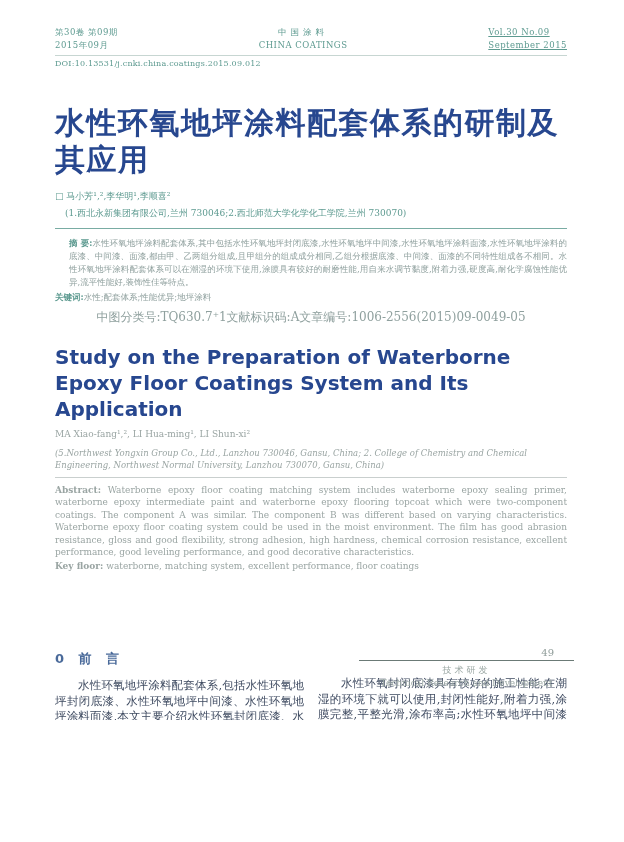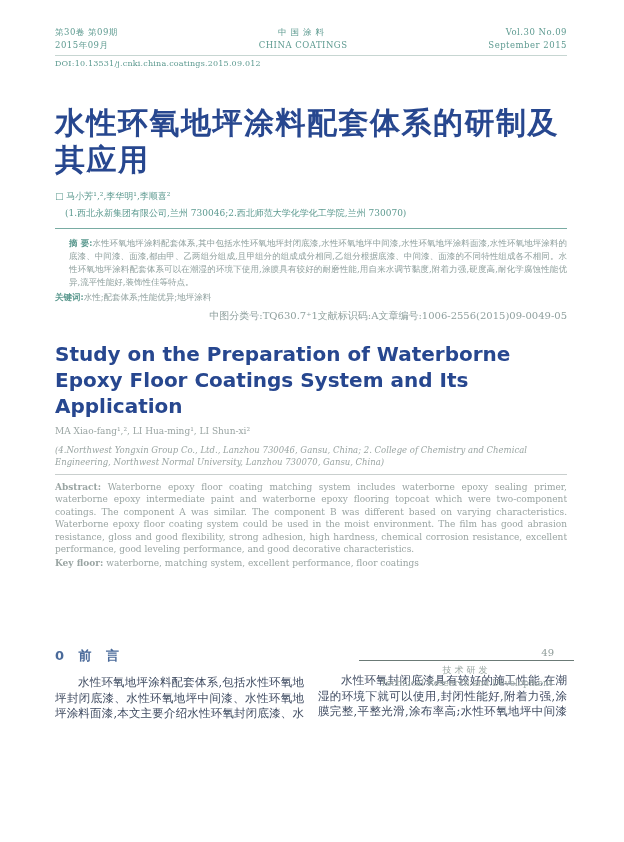--- a/index.html
+++ b/index.html
@@ -5,39 +5,39 @@
   html,body{margin:0;padding:0;background:#ffffff;}
   .page{
     position:relative; width:624px; height:720px; background:#fff;
     box-sizing:border-box; padding:26px 57px 0 55px; overflow:hidden;
     font-family:"DejaVu Serif", serif; color:#3f4b61;
   }
   
   .hdr{display:flex; justify-content:space-between; align-items:flex-start;
        font-size:8.5px; line-height:1.5; color:#5d9a90; letter-spacing:.5px;}
   .hdr .c{text-align:center;}
-  .hdr .r{text-align:right;}
+  .hdr .r{text-align:left;text-decoration:underline;}
   .hdr .c .l1{letter-spacing:4px;}
   .hdr-rule{border-top:1px solid #c7d6d2; margin-top:3px;}
   .doi{font-size:8px; color:#5d9a90; margin-top:3px; letter-spacing:.2px;}
   
   .title-cn{
     margin:36px 0 0 0; font-family:"DejaVu Sans", sans-serif; font-weight:700;
     font-size:30px; line-height:37px; color:#27478f; letter-spacing:1.5px;
   }
   .authors-cn{margin-top:12px; font-size:9px; color:#5d9a90;}
   .affil-cn{margin-top:4px; margin-left:10px; font-size:9px; color:#5d9a90;}
   .teal-rule{border-top:1px solid #79aca3; margin-top:8px;}
   
   .abstract-cn{margin:8px 0 0 0; font-size:8.5px; line-height:13px;
     color:#8fa09e; text-align:justify; padding-left:14px;}
   .abstract-cn .lbl, .kw-cn .lbl{color:#5d9a90; font-weight:700;}
   .kw-cn{margin:3px 0 0 0; font-size:8.5px; color:#8fa09e;}
-  .meta-row{display:flex; justify-content:flex-end; margin-top:5px;
-    font-size:10px; color:#8fa09e;}
+  .meta-row{display:flex; justify-content:center; margin-top:5px;
+    font-size:12px; color:#8fa09e;}
   
   .title-en{
     margin:18px 0 0 0; font-family:"DejaVu Sans", sans-serif; font-weight:700;
     font-size:20px; line-height:26px; color:#27478f;
   }
   .authors-en{margin-top:7px; font-size:9px; color:#9aa5a3;}
   .affil-en{margin-top:8px; font-size:8.5px; line-height:12px; font-style:italic; color:#9aa5a3;}
   .gray-rule{border-top:1px solid #c9cfce; margin-top:6px;}
   .abstract-en{margin:6px 0 0 0; font-size:9px; line-height:12.5px;
     color:#9aa5a3; text-align:justify;}
@@ -93,21 +93,21 @@
   <p class="kw-cn"><span class="lbl">关键词:</span><span>水性;配套体系;性能优异;地坪涂料</span></p>
 
   <div class="meta-row">
     <span><span>中图分类号:</span><span>TQ630.7⁺1</span></span>
     <span><span>文献标识码:</span><span>A</span></span>
     <span><span>文章编号:</span><span>1006-2556(2015)09-0049-05</span></span>
   </div>
 
   <h2 class="title-en">Study on the Preparation of Waterborne Epoxy Floor Coatings System and Its Application</h2>
   <div class="authors-en">MA Xiao-fang¹,², LI Hua-ming¹, LI Shun-xi²</div>
-  <div class="affil-en">(4.Northwest Yongxin Group Co., Ltd., Lanzhou 730046, Gansu, China; 2. College of Chemistry and Chemical Engineering, Northwest Normal University, Lanzhou 730070, Gansu, China)</div>
+  <div class="affil-en">(5.Northwest Yongxin Group Co., Ltd., Lanzhou 730046, Gansu, China; 2. College of Chemistry and Chemical Engineering, Northwest Normal University, Lanzhou 730070, Gansu, China)</div>
   <div class="gray-rule"></div>
 
   <p class="abstract-en"><span class="lbl">Abstract:</span> <span>Waterborne epoxy floor coating matching system includes waterborne epoxy sealing primer, waterborne epoxy intermediate paint and waterborne epoxy flooring topcoat which were two-component coatings. The component A was similar. The component B was different based on varying characteristics. Waterborne epoxy floor coating system could be used in the moist environment. The film has good abrasion resistance, gloss and good flexibility, strong adhesion, high hardness, chemical corrosion resistance, excellent performance, good leveling performance, and good decorative characteristics.</span></p>
   <p class="kw-en"><span class="lbl">Key floor:</span> <span>waterborne, matching system, excellent performance, floor coatings</span></p>
 
   <div class="body-cols">
     <div class="col left">
       <h3 class="sec">0 前 言</h3>
       <p>水性环氧地坪涂料配套体系,包括水性环氧地坪封闭底漆、水性环氧地坪中间漆、水性环氧地坪涂料面漆,本文主要介绍水性环氧封闭底漆、水性环氧地坪中间漆、水性环氧地坪涂料面漆的制备及其应用,水性环氧地坪涂料的底漆、中间漆、面漆都由甲、乙两组分组成,其中底漆、中间漆、面漆的甲组分都相同,乙组分根据底漆、中间漆、面漆的不同特性组成各不相同,但主要成分都是以水性环氧固化剂和自来水组成的。</p>
     </div>

